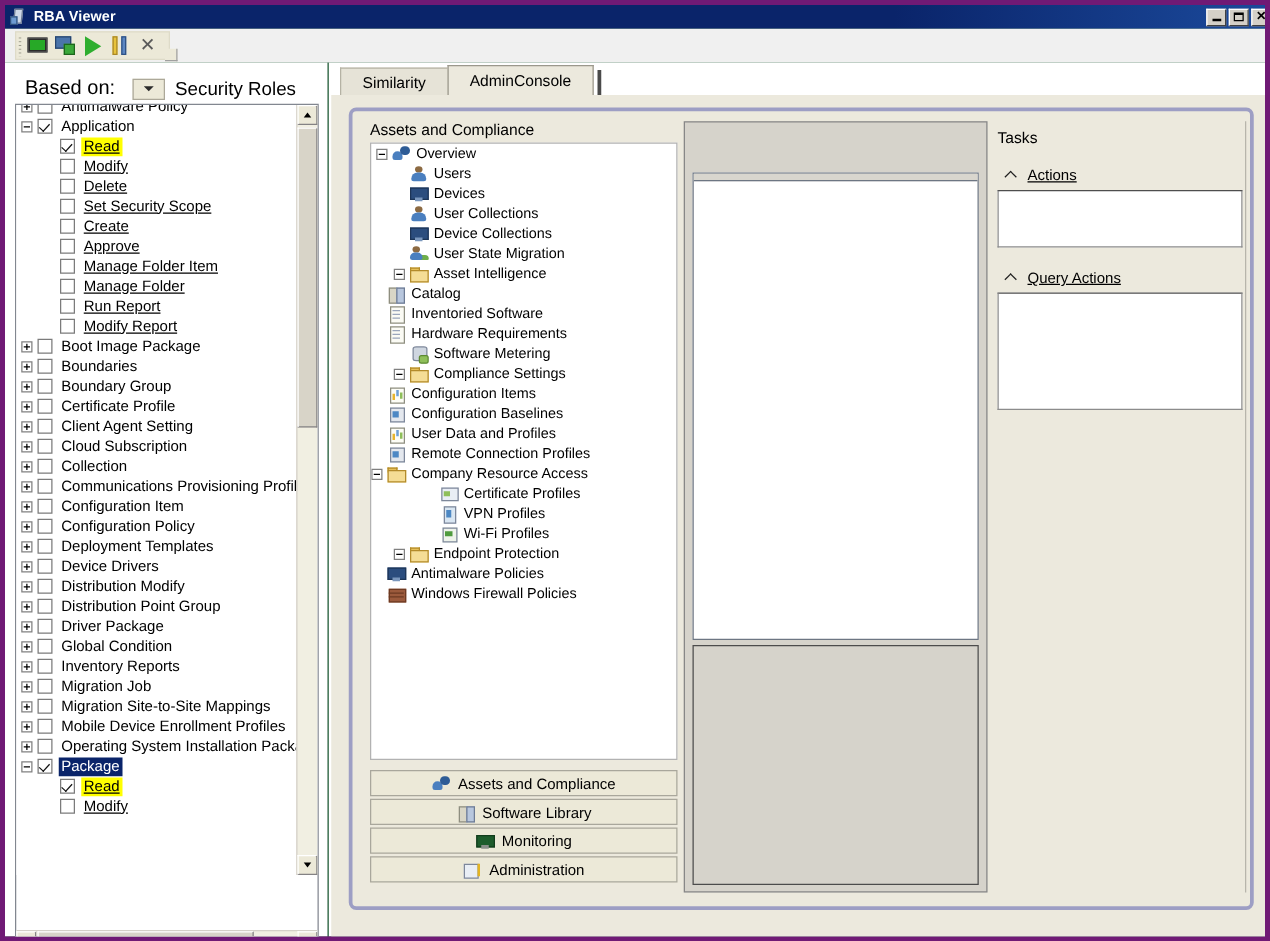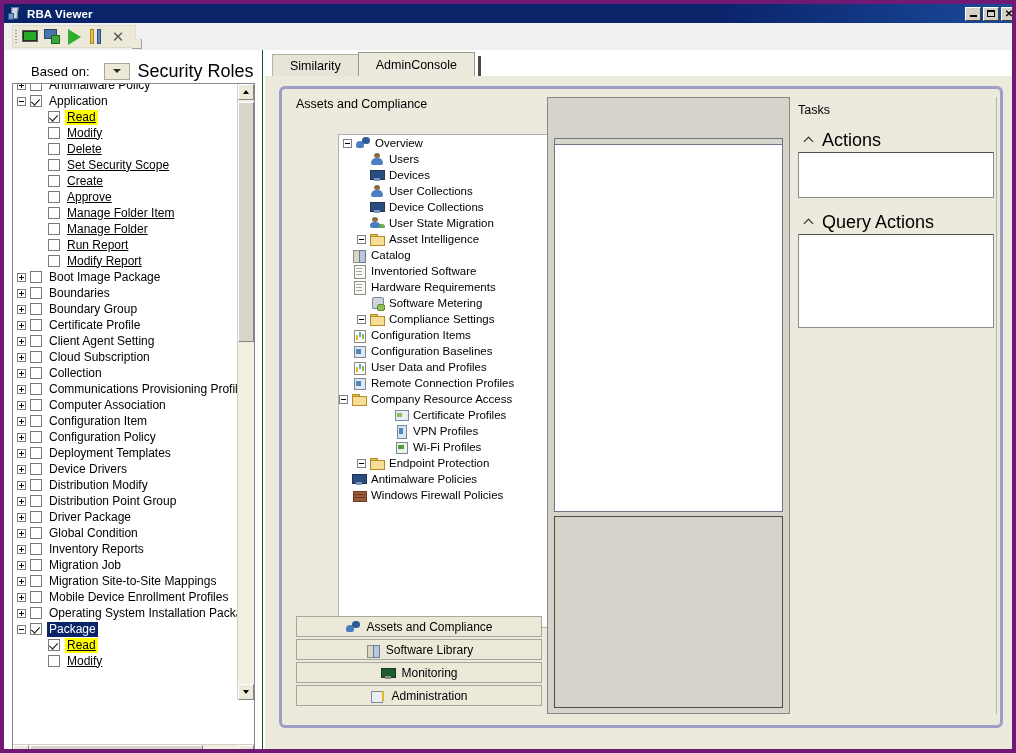--- a/index.html
+++ b/index.html
@@ -103,42 +103,42 @@
     width: 258px; height: 707px;
     background: #ffffff;
     box-sizing: border-box;
   }
   .basedon-row {
     position: absolute; left: 0; top: 10px;
     width: 258px; height: 22px;
     display: flex; align-items: center;
   }
   .basedon-label {
-    margin-left: 27px;
-    font-size: 13px;
+    margin-left: 16px;
+    font-size: 16px;
     color: #000;
   }
   .combo {
     margin-left: 14px;
     width: 26px; height: 17px;
     background: #ece9d8;
     border: 1px solid #aca899;
     display: flex; align-items: center; justify-content: center;
     box-sizing: border-box;
     cursor: default;
   }
   .chev {
     width: 0; height: 0;
     border-left: 4px solid transparent;
     border-right: 4px solid transparent;
     border-top: 4px solid #2b2b2b;
   }
   .combo-text {
     margin-left: 8px;
-    font-size: 18px;
+    font-size: 15px;
   }
 
   .tree-box {
     position: absolute; left: 8px; top: 33px;
     width: 243px; height: 679px;
     background: #ffffff;
     border: 1px solid #828790;
     box-sizing: border-box;
     overflow: hidden;
   }
@@ -317,27 +317,26 @@
     border-radius: 6px;
     box-sizing: border-box;
   }
 
   .ac-title {
     position: absolute; left: 14px; top: 8px;
     font-size: 12.5px;
     color: #000;
   }
   .nav-tree-box {
-    position: absolute; left: 14px; top: 45px;
+    position: absolute; left: 14px; top: 25px;
     width: 246px; height: 494px;
     background: #ffffff;
     border: 1px solid #b2b2b2;
     box-sizing: border-box;
     overflow: hidden;
-    margin-left: 42px;
   }
   .nrow {
     height: 16px;
     display: flex; align-items: center;
     white-space: nowrap;
     font-size: 11.5px;
     cursor: default;
   }
   .nexp {
     width: 9px; height: 9px;
@@ -416,22 +415,23 @@
     box-sizing: border-box;
   }
   .tasks-title {
     position: absolute; left: 3px; top: 6px;
     font-size: 12.5px;
     color: #000;
   }
   .grp-header {
     display: flex; align-items: center;
     height: 18px;
-    font-size: 18px;
-    cursor: default;
+    font-size: 12px;
+    cursor: default;
+    text-decoration: underline;
   }
   .grp-chev {
     width: 12px; height: 12px;
     margin: 0 6px 0 6px;
     position: relative; flex: none;
   }
   .grp-chev::before {
     content: "";
     position: absolute; left: 1px; top: 4px;
     width: 6px; height: 6px;
@@ -666,25 +666,20 @@
               <span class="tlabel">Collection</span>
             </div>
             <div class="trow ind0">
               <div class="exp plus"></div>
               <div class="cb"></div>
               <span class="tlabel">Communications Provisioning Profile</span>
             </div>
             <div class="trow ind0">
               <div class="exp plus"></div>
               <div class="cb"></div>
-              <span class="tlabel">Computer Association</span>
-            </div>
-            <div class="trow ind0">
-              <div class="exp plus"></div>
-              <div class="cb"></div>
               <span class="tlabel">Configuration Item</span>
             </div>
             <div class="trow ind0">
               <div class="exp plus"></div>
               <div class="cb"></div>
               <span class="tlabel">Configuration Policy</span>
             </div>
             <div class="trow ind0">
               <div class="exp plus"></div>
               <div class="cb"></div>

